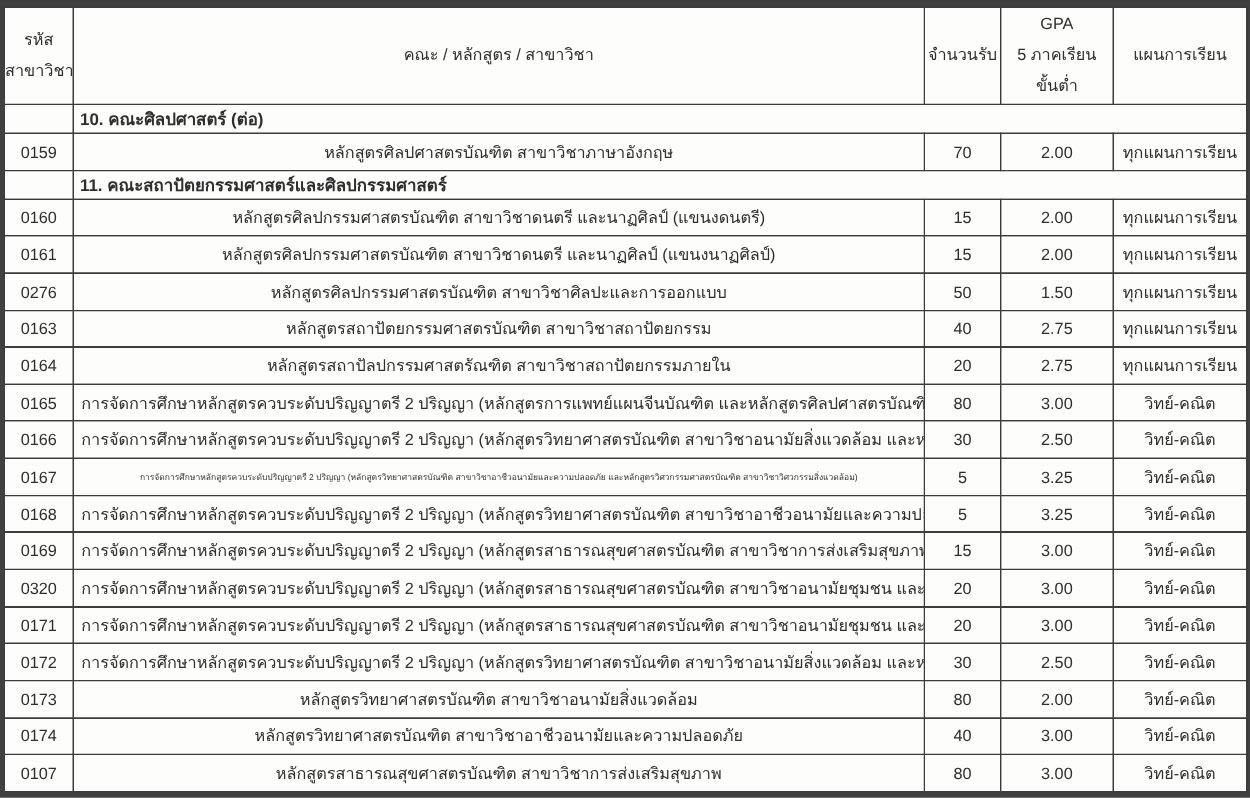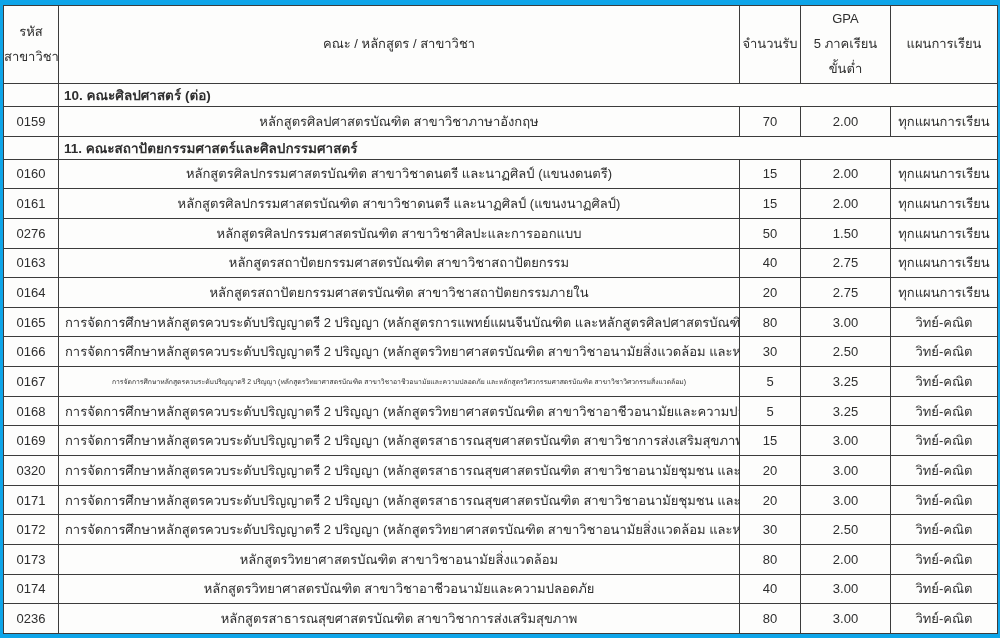--- a/index.html
+++ b/index.html
@@ -1,20 +1,20 @@
 <!DOCTYPE html>
 <html><head>
 <meta charset="utf-8">
 <style>
   html, body { margin: 0; padding: 0; }
   .page {
     position: relative;
     width: 1000px;
     height: 638px;
-    background: #0ea5e9;
+    background: #404040;
     overflow: hidden;
     font-family: "Liberation Sans", sans-serif;
     color: #2e2e2e;
   }
   table.admissions {
     position: absolute;
     left: 3px;
     top: 5px;
     width: 994px;
     height: 629px;
@@ -125,21 +125,21 @@
         </tr>
         <tr>
           <td class="center">0163</td>
           <td class="name">หลักสูตรสถาปัตยกรรมศาสตรบัณฑิต สาขาวิชาสถาปัตยกรรม</td>
           <td class="center">40</td>
           <td class="center">2.75</td>
           <td class="center">ทุกแผนการเรียน</td>
         </tr>
         <tr>
           <td class="center">0164</td>
-          <td class="name">หลักสูตรสถาปัตยกรรมศาสตรบัณฑิต สาขาวิชาสถาปัตยกรรมภายใน</td>
+          <td class="name">หลักสูตรสถาปัลปกรรมศาสตรัณฑิต สาขาวิชาสถาปัตยกรรมภายใน</td>
           <td class="center">20</td>
           <td class="center">2.75</td>
           <td class="center">ทุกแผนการเรียน</td>
         </tr>
         <tr>
           <td class="center">0165</td>
           <td class="name">การจัดการศึกษาหลักสูตรควบระดับปริญญาตรี 2 ปริญญา (หลักสูตรการแพทย์แผนจีนบัณฑิต และหลักสูตรศิลปศาสตรบัณฑิต สาขาวิชาภาษาจีน)</td>
           <td class="center">80</td>
           <td class="center">3.00</td>
           <td class="center">วิทย์-คณิต</td>
@@ -201,21 +201,21 @@
           <td class="center">วิทย์-คณิต</td>
         </tr>
         <tr>
           <td class="center">0174</td>
           <td class="name">หลักสูตรวิทยาศาสตรบัณฑิต สาขาวิชาอาชีวอนามัยและความปลอดภัย</td>
           <td class="center">40</td>
           <td class="center">3.00</td>
           <td class="center">วิทย์-คณิต</td>
         </tr>
         <tr>
-          <td class="center">0236</td>
+          <td class="center">0107</td>
           <td class="name">หลักสูตรสาธารณสุขศาสตรบัณฑิต สาขาวิชาการส่งเสริมสุขภาพ</td>
           <td class="center">80</td>
           <td class="center">3.00</td>
           <td class="center">วิทย์-คณิต</td>
         </tr>
       </tbody>
   </table>
 </div>
 
 </body></html>

